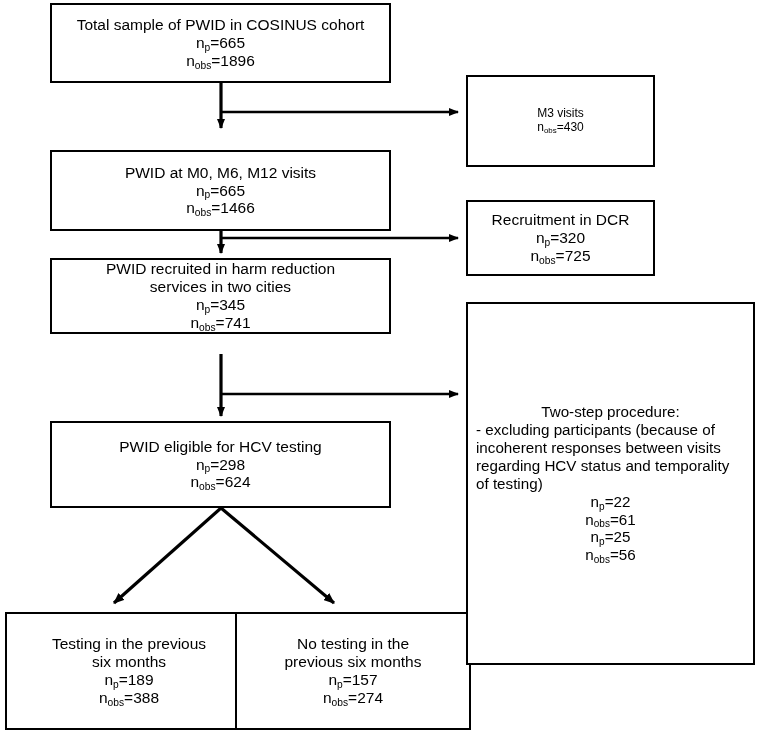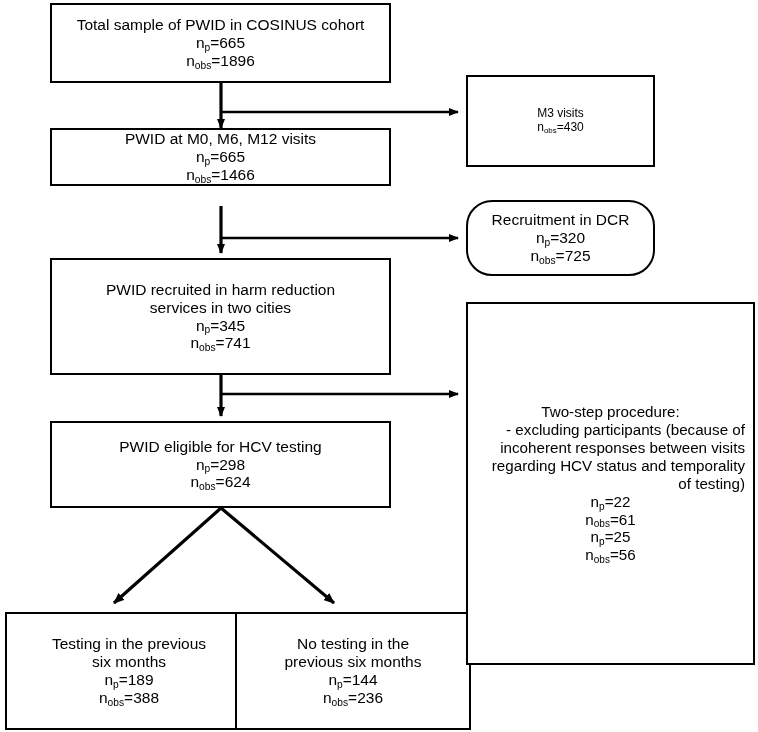--- a/index.html
+++ b/index.html
@@ -25,21 +25,21 @@
     pointer-events: none;
   }
   .node {
     position: absolute;
     border: 2.5px solid #000000;
     background: #ffffff;
     display: flex;
     flex-direction: column;
     align-items: center;
     justify-content: center;
-    text-align: right;
+    text-align: left;
     line-height: 1.16;
     z-index: 2;
   }
   .node .line {
     display: block;
     white-space: nowrap;
   }
   .node .wrapline {
     display: block;
     white-space: normal;
@@ -47,29 +47,29 @@
   sub {
     font-size: 0.66em;
     vertical-align: baseline;
     position: relative;
     top: 0.27em;
     letter-spacing: 0;
   }
 
   
   #node-total        { left: 50px;  top: 3px;   width: 341px; height: 80px;  font-size: 15.5px; }
-  #node-m0m6m12      { left: 50px;  top: 128px; width: 341px; height: 58px;  font-size: 15.5px; }
-  #node-harm         { left: 50px;  top: 258px; width: 341px; height: 117px;  font-size: 15.5px; }
+  #node-m0m6m12      { left: 50px;  top: 150px; width: 341px; height: 81px;  font-size: 15.5px; }
+  #node-harm         { left: 50px;  top: 258px; width: 341px; height: 76px;  font-size: 15.5px; }
   #node-eligible     { left: 50px;  top: 421px; width: 341px; height: 87px;  font-size: 15.5px; }
   #node-testing      { left: 5px;   top: 612px; width: 248px; height: 118px; font-size: 15.5px; }
   #node-notesting    { left: 235px; top: 612px; width: 236px; height: 118px; font-size: 15.5px; }
 
   
   #node-m3           { left: 466px; top: 75px;  width: 189px; height: 92px;  font-size: 12px; }
-  #node-dcr          { left: 466px; top: 200px; width: 189px; height: 76px;  font-size: 15.5px; border-radius: 26px; }
+  #node-dcr          { left: 466px; top: 200px; width: 189px; height: 76px;  font-size: 15.5px; }
   #node-twostep      { left: 466px; top: 302px; width: 289px; height: 363px; font-size: 15.2px;
                        padding: 14px 8px; }
   #node-twostep .wrapline { line-height: 1.18; }
 </style>
 </head>
 <body>
 
 <div id="canvas">
 
   <svg id="connectors" viewBox="0 0 758 732" xmlns="http://www.w3.org/2000/svg">
@@ -139,22 +139,22 @@
   <div class="node" id="node-testing">
     <span class="line">Testing in the previous</span>
     <span class="line">six months</span>
     <span class="line"><span>n</span><sub>p</sub><span>=189</span></span>
     <span class="line"><span>n</span><sub>obs</sub><span>=388</span></span>
   </div>
 
   <div class="node" id="node-notesting">
     <span class="line">No testing in the</span>
     <span class="line">previous six months</span>
-    <span class="line"><span>n</span><sub>p</sub><span>=144</span></span>
-    <span class="line"><span>n</span><sub>obs</sub><span>=236</span></span>
+    <span class="line"><span>n</span><sub>p</sub><span>=157</span></span>
+    <span class="line"><span>n</span><sub>obs</sub><span>=274</span></span>
   </div>
 
   <div class="node" id="node-m3">
     <span class="line">M3 visits</span>
     <span class="line"><span>n</span><sub>obs</sub><span>=430</span></span>
   </div>
 
   <div class="node" id="node-dcr">
     <span class="line">Recruitment in DCR</span>
     <span class="line"><span>n</span><sub>p</sub><span>=320</span></span>

